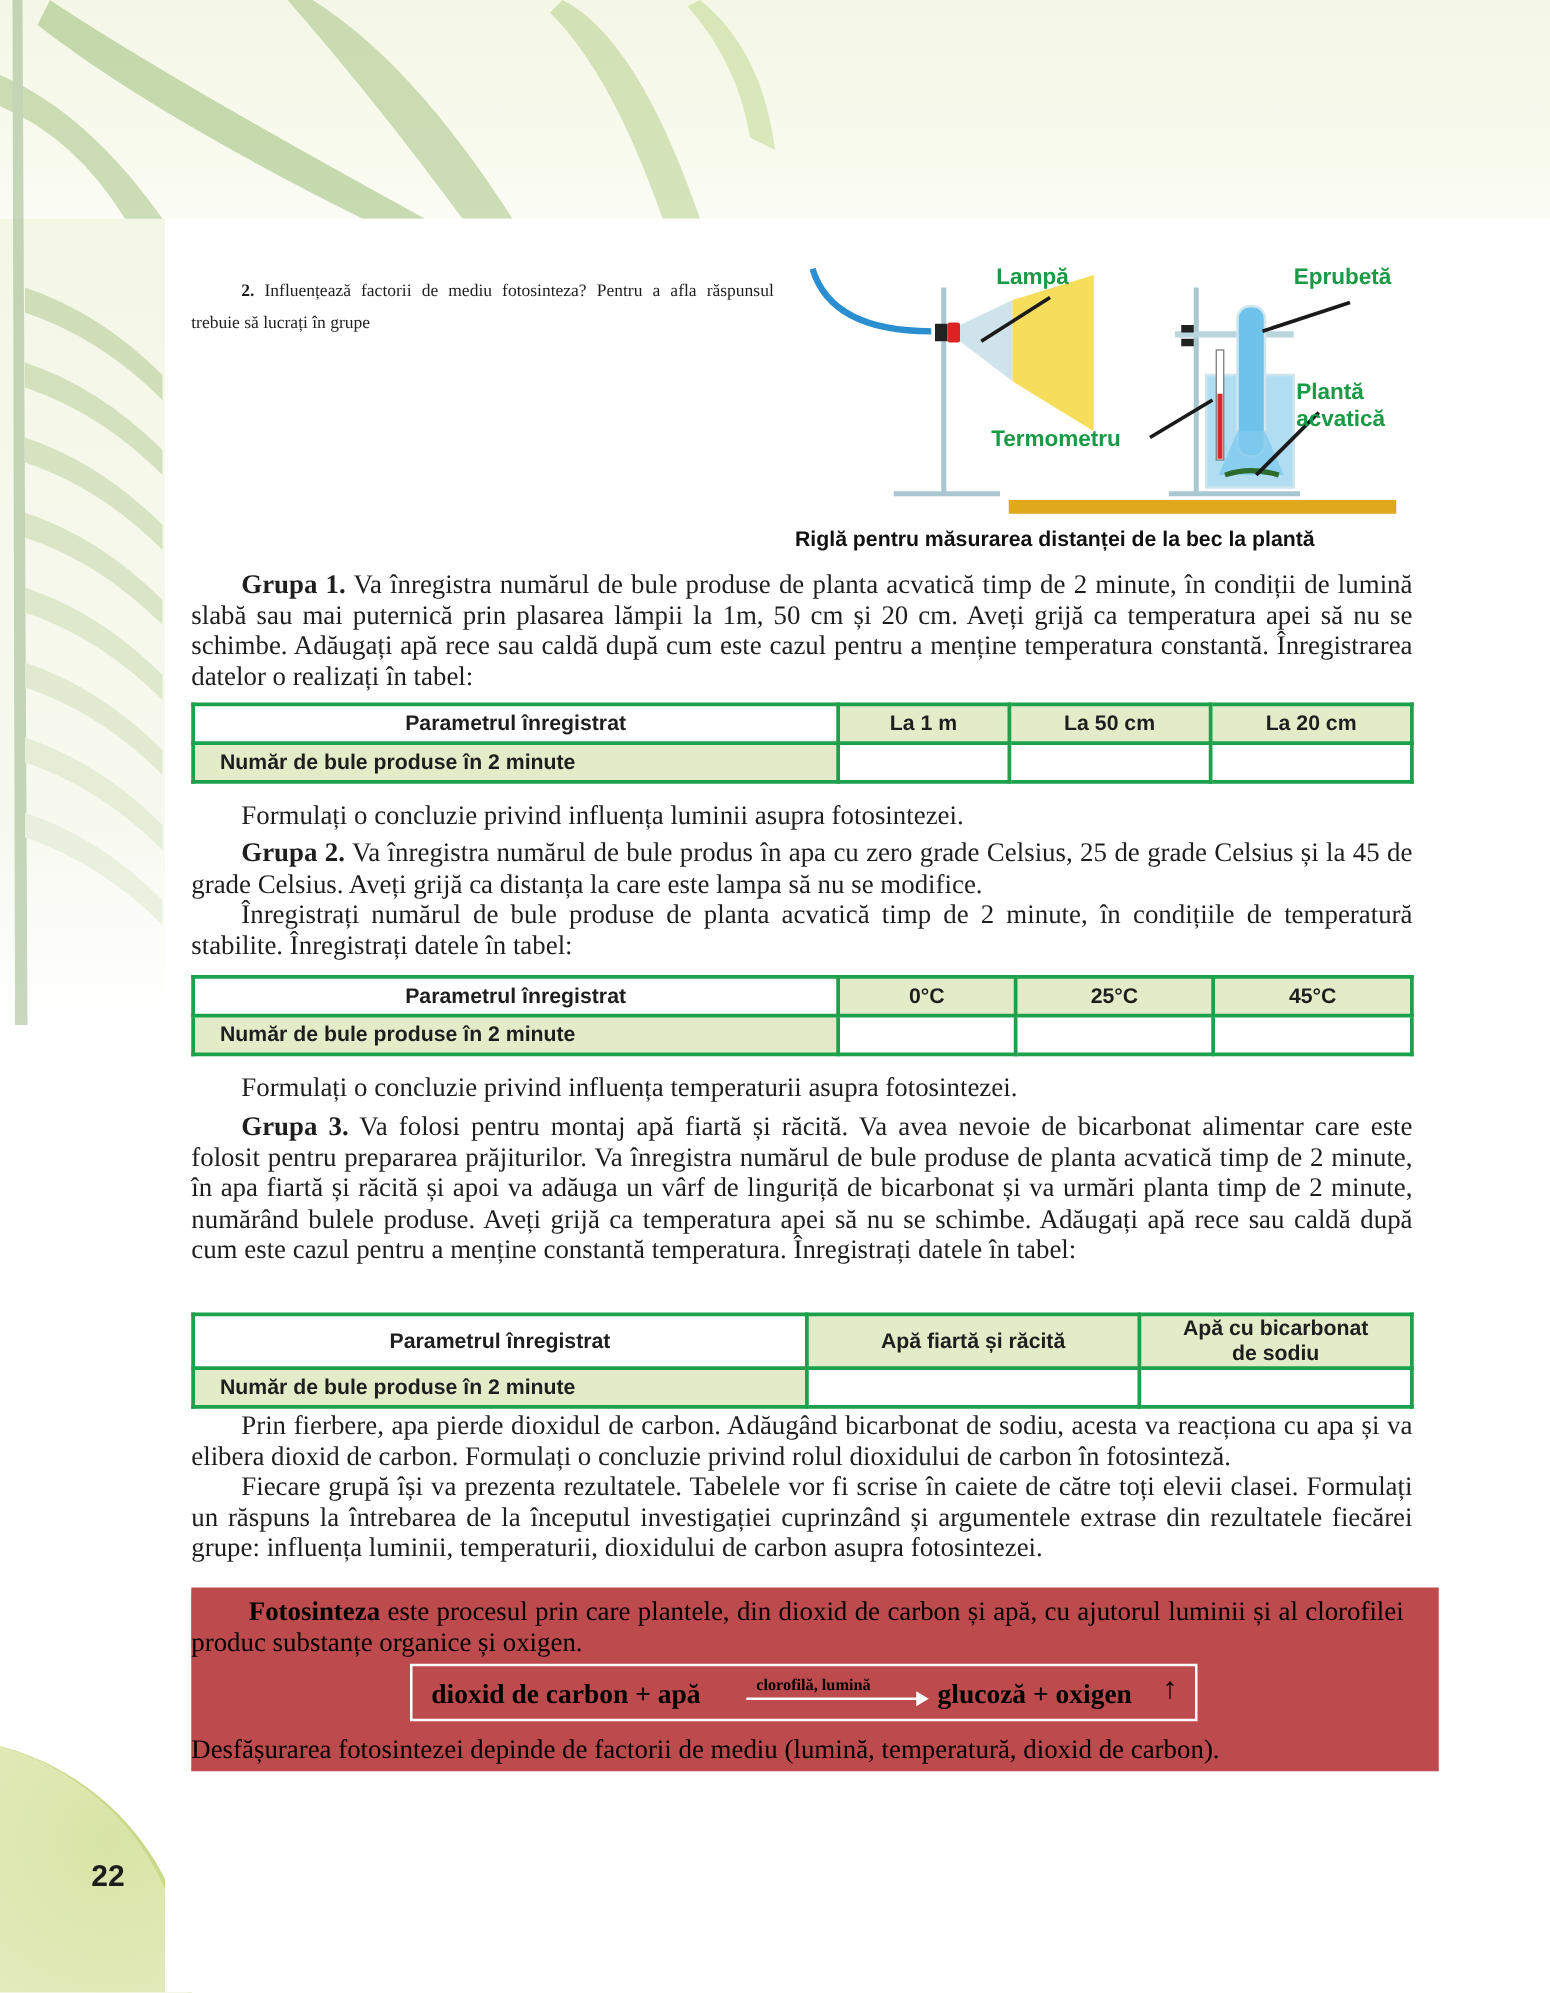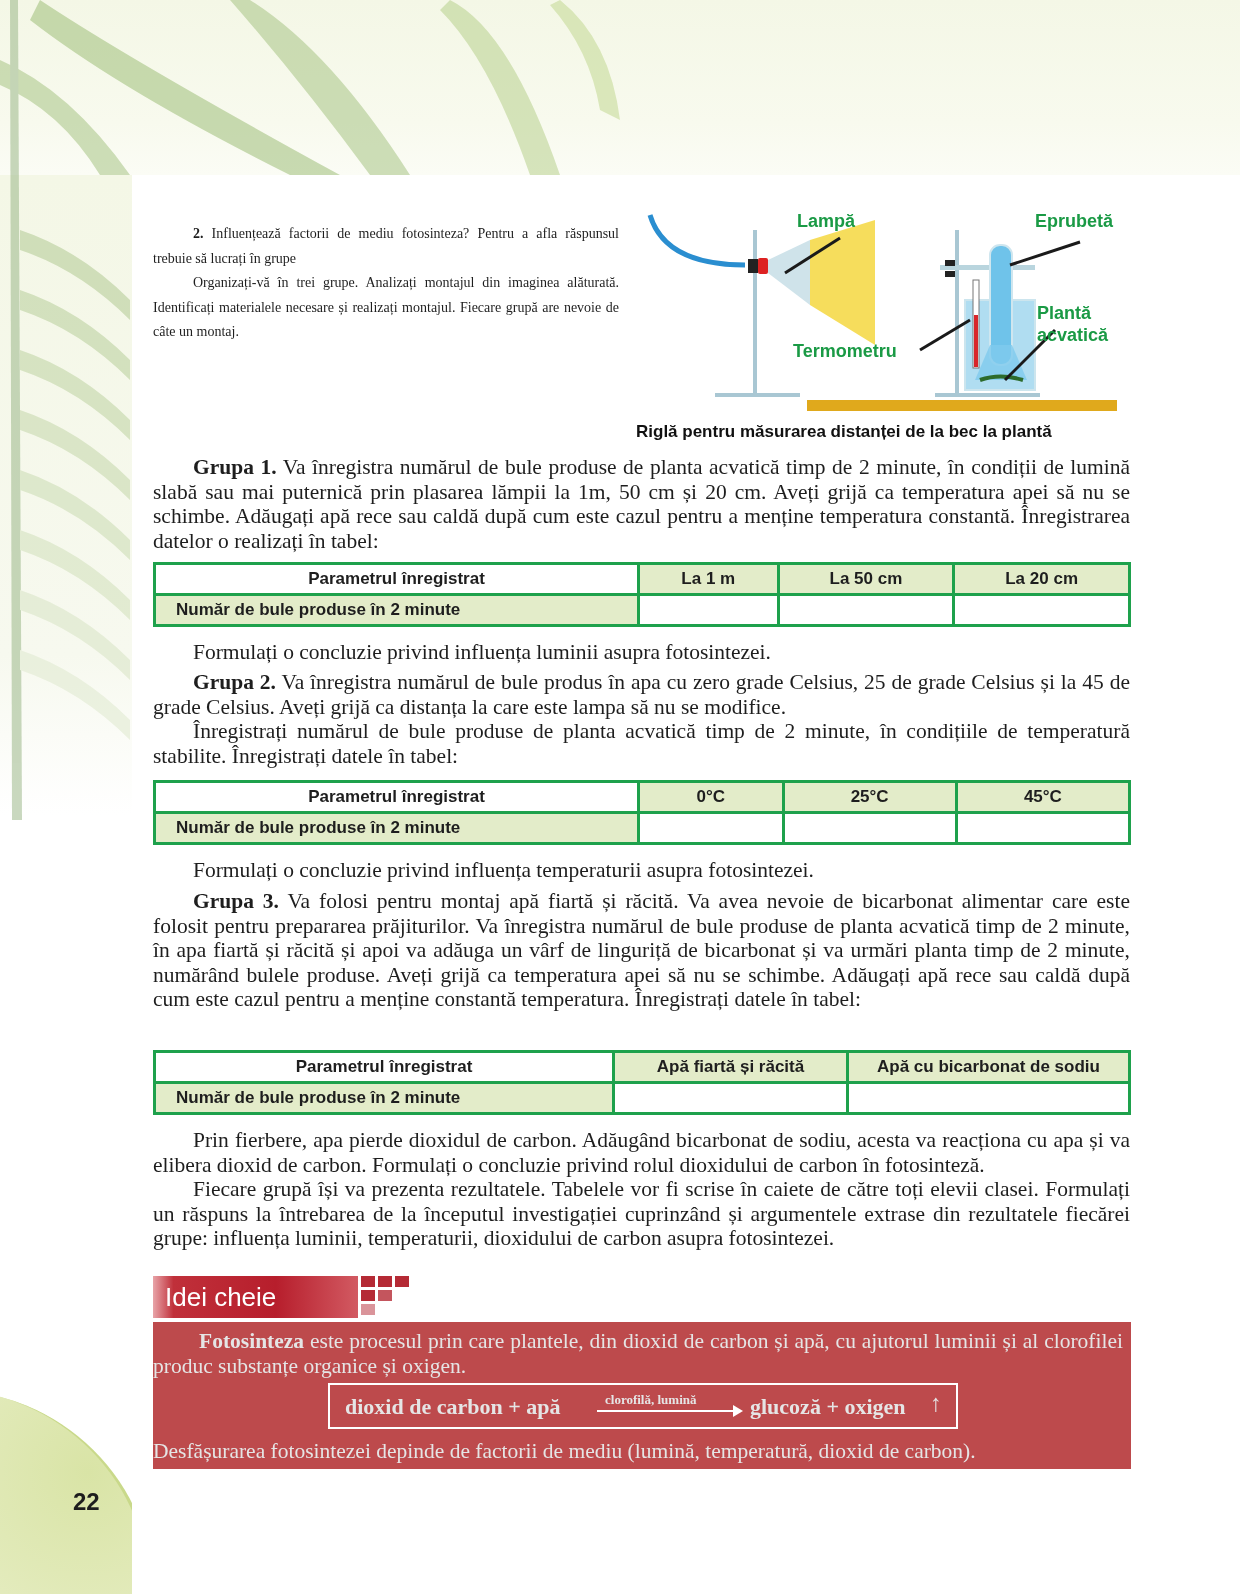--- a/index.html
+++ b/index.html
@@ -29,35 +29,35 @@
          font-size:18px; line-height:20px; }
   .caption { position:absolute; left:636px; top:422px; font-family:"Liberation Sans", sans-serif;
              font-weight:bold; font-size:17px; color:#111; }
 
   .para { position:absolute; left:153px; width:977px; font-size:21.5px; line-height:24.5px; text-align:justify; }
   .para p { margin:0; text-indent:40px; }
   .para b { font-weight:bold; }
 
   table.rec { position:absolute; left:153px; width:978px; border-collapse:collapse;
               font-family:"Liberation Sans", sans-serif; font-weight:bold; font-size:17px; }
-  table.rec td { border:3px solid #1ea14c; height:28px; padding:0 8px; }
+  table.rec td { border:3px solid #1ea14c; height:28px; padding:0 24px; }
   table.rec td.hd { background:#e3ecc9; text-align:center; }
   table.rec td.row-lbl { background:#e3ecc9; text-align:left; padding-left:20px; }
   table.rec td.empty { background:#ffffff; }
   table.rec td.param { background:#ffffff; text-align:center; }
 
   
   .key-head { position:absolute; left:153px; top:1276px; width:205px; height:42px;
               background:linear-gradient(90deg,#e8a4a8 0%, #c0303a 10%, #b71e2c 60%, #d25a62 100%);
               color:#fff; font-family:"Liberation Sans", sans-serif; font-size:26px; line-height:42px;
               padding-left:12px; box-sizing:border-box; }
   .key-deco { position:absolute; left:358px; top:1276px; width:55px; height:42px; }
   .key-deco span { position:absolute; width:14px; height:11px; background:#b52a35; }
-  .key-box { position:absolute; left:153px; top:1322px; width:978px; height:147px; background:#bd4a4c;
-             color:#e5e5e5; font-size:21.5px; line-height:24.5px; }
+  .key-box { position:absolute; left:153px; top:1270px; width:978px; height:147px; background:#bd4a4c;
+             color:#000000; font-size:21.5px; line-height:24.5px;padding-left:20px; }
   .key-box .p1 { position:absolute; left:0; top:7px; width:970px; text-align:justify; text-indent:46px; margin:0; }
   .eq-box { position:absolute; left:175px; top:61px; width:630px; height:46px; border:2.5px solid #fff;
             box-sizing:border-box; font-weight:bold; font-size:22px; }
   .eq-left { position:absolute; left:15px; top:10px; }
   .eq-arrow { position:absolute; left:265px; top:2px; width:150px; height:40px; }
   .eq-arrow .cond { position:absolute; left:10px; top:1px; font-size:13px; font-weight:bold; }
   .eq-arrow .line { position:absolute; left:2px; top:23px; width:140px; height:2px; background:#fff; }
   .eq-arrow .head { position:absolute; left:138px; top:18px; width:0; height:0;
                     border-left:10px solid #fff; border-top:6px solid transparent; border-bottom:6px solid transparent; }
   .eq-right { position:absolute; left:420px; top:10px; }
@@ -88,21 +88,20 @@
     <path d="M20,530 Q80,550 130,600 L130,620 Q80,570 20,550 Z" fill="#d1e0bb"></path>
     <path d="M20,590 Q80,610 130,660 L130,680 Q80,630 20,610 Z" fill="#d8e4c5"></path>
     <path d="M20,650 Q80,670 130,720 L130,740 Q80,690 20,670 Z" fill="#dfe9cf"></path>
   </g>
 </svg>
 <div class="page-corner"></div>
 <div class="sheet"></div>
 
 <div class="intro">
   <p><b>2.</b> <span>Influențează factorii de mediu fotosinteza? Pentru a afla răspunsul trebuie să lucrați în grupe</span></p>
-  <p>Organizați-vă în trei grupe. Analizați montajul din imaginea alăturată. Identificați materialele necesare și realizați montajul. Fiecare grupă are nevoie de câte un montaj.</p>
 </div>
 
 <div class="diagram">
   <svg viewBox="0 0 505 215">
 
     <path d="M15,10 Q30,60 110,60" stroke="#2a8ed0" stroke-width="5" fill="none"></path>
 
     <rect x="118" y="25" width="4" height="165" fill="#a9c7d3"></rect>
     <rect x="80" y="188" width="85" height="4" fill="#a9c7d3"></rect>
 

